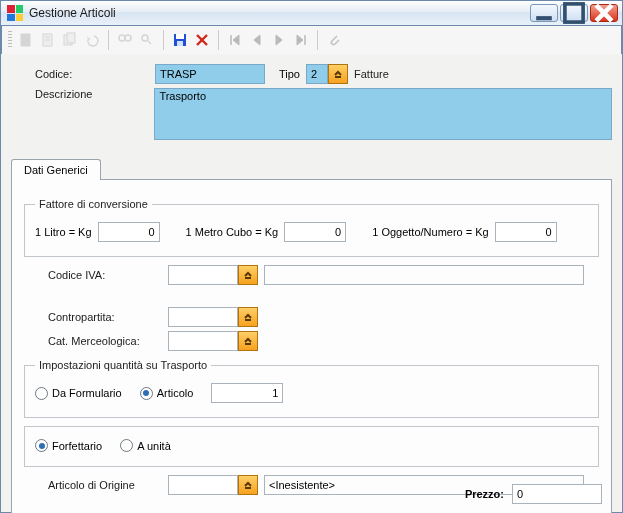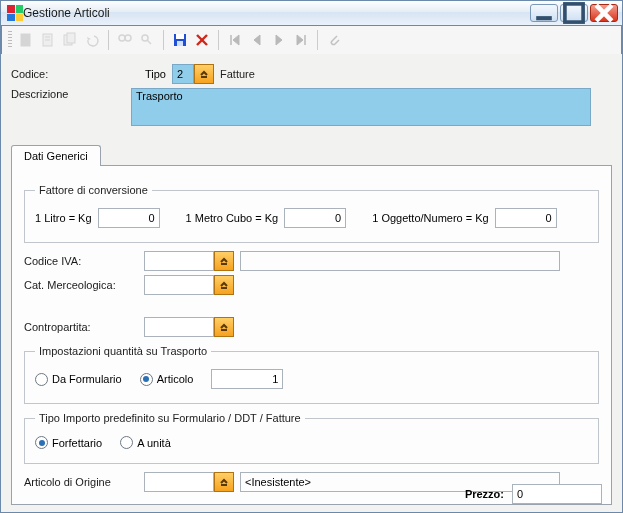--- a/index.html
+++ b/index.html
@@ -11,20 +11,21 @@
     width: 623px; height: 513px;
     overflow: hidden;
   }
   
   .titlebar {
     height: 26px;
     background: linear-gradient(#fdfefe,#e6edf5 45%,#d7e4f2 46%,#e9f1fa);
     border: 1px solid #6b8aab;
     display: flex; align-items: center;
     padding: 0 4px 0 6px;
+    gap: 6px;
   }
   .appicon {
     width: 16px; height: 16px;
     display: grid; grid-template-columns: 1fr 1fr; grid-template-rows: 1fr 1fr;
     gap: 1px;
   }
   .appicon span:nth-child(1){background:#d23;}
   .appicon span:nth-child(2){background:#2c6;}
   .appicon span:nth-child(3){background:#27d;}
   .appicon span:nth-child(4){background:#fc3;}
@@ -61,39 +62,39 @@
   
   .client {
     border:1px solid #6b8aab; border-top:none;
     height: calc(513px - 26px);
     background:#f2f2f0;
     padding:0;
     position:relative;
   }
   .form-top{padding:6px 10px 6px 10px;}
   .row{display:flex;align-items:center;margin:4px 0;}
-  .lbl{width:120px;color:#1a1a1a;}
+  .lbl{width:120px;color:#1a1a1a;margin-left:24px;}
   input.field, div.textarea{
     background:#8fcdea;
     border:1px solid #7aa9c7;
     height:20px;
     padding:1px 4px;
     font-family:inherit;font-size:11px;
   }
   input.plainfield{
     background:#fff;border:1px solid #aab2bb;height:20px;padding:1px 4px;font-family:inherit;font-size:11px;
   }
   .lookup-btn{
     width:20px;height:20px;
     background:linear-gradient(#ffcf66,#f6a21f);
     border:1px solid #b07310;
     display:flex;align-items:center;justify-content:center;
   }
   .lookup-btn svg{width:10px;height:10px;stroke:#5a3908;fill:none;stroke-width:2;}
-  div.textarea{height:38px;width:460px;vertical-align:top;}
+  div.textarea{height:52px;width:460px;vertical-align:top;}
   .readout{padding:2px 6px;color:#222;}
   
   .tabstrip{margin:8px 0 0 10px;display:flex;}
   .tab{
     background:#fdfdfd;border:1px solid #9aa3ad;border-bottom:none;
     padding:4px 12px;border-radius:3px 3px 0 0;
     position:relative;top:1px;
   }
   .tabpanel{
     margin:0 10px 10px 10px;
@@ -228,20 +229,21 @@
     <div class="ticon">
         <svg viewBox="0 0 16 16">
           <path d="M11 4 L6 9 A2 2 0 0 0 9 12 L13 8" fill="none" stroke="#999" stroke-width="1.5"></path>
         </svg>
       </div>
   </div>
 
   <div class="form-top">
     <div class="row">
       <div class="lbl">Codice:</div>
+      <input class="field" style="width: 110px;" value="TRASP">
       <span class="gap"></span>
       <div style="margin-right:6px;">Tipo</div>
       <input class="field" style="width: 22px;" value="2">
       <div class="lookup-btn">
           <svg viewBox="0 0 10 10">
             <path d="M2 6 L5 3 L8 6"></path>
             <line x1="2" y1="8" x2="8" y2="8"></line>
           </svg>
         </div>
       <div class="readout">Fatture</div>
@@ -278,33 +280,33 @@
       <div class="lookup-btn">
           <svg viewBox="0 0 10 10">
             <path d="M2 6 L5 3 L8 6"></path>
             <line x1="2" y1="8" x2="8" y2="8"></line>
           </svg>
         </div>
       <span style="width:6px"></span>
       <input class="plainfield" style="width: 320px; background: rgb(253, 253, 253);" readonly="" value="">
     </div>
 
+    <div class="row" style="margin-top:22px;">
+      <div class="lbl">Contropartita:</div>
+      <input class="plainfield" style="width: 70px;" value="">
+      <div class="lookup-btn">
+          <svg viewBox="0 0 10 10">
+            <path d="M2 6 L5 3 L8 6"></path>
+            <line x1="2" y1="8" x2="8" y2="8"></line>
+          </svg>
+        </div>
+    </div>
+
     <div class="row">
       <div class="lbl">Cat. Merceologica:</div>
-      <input class="plainfield" style="width: 70px;" value="">
-      <div class="lookup-btn">
-          <svg viewBox="0 0 10 10">
-            <path d="M2 6 L5 3 L8 6"></path>
-            <line x1="2" y1="8" x2="8" y2="8"></line>
-          </svg>
-        </div>
-    </div>
-
-    <div class="row" style="margin-top:22px;">
-      <div class="lbl">Contropartita:</div>
       <input class="plainfield" style="width: 70px;" value="">
       <div class="lookup-btn">
           <svg viewBox="0 0 10 10">
             <path d="M2 6 L5 3 L8 6"></path>
             <line x1="2" y1="8" x2="8" y2="8"></line>
           </svg>
         </div>
     </div>
 
     <fieldset>
@@ -316,21 +318,20 @@
           </label>
         <label class="radio checked">
             <span class="dot"></span>
             <span>Articolo</span>
           </label>
         <input class="numfield" style="width: 72px;" value="1">
       </div>
     </fieldset>
 
     <fieldset>
-      <legend>Tipo Importo predefinito su Formulario / DDT / Fatture</legend>
       <div class="row">
         <label class="radio checked">
             <span class="dot"></span>
             <span>Forfettario</span>
           </label>
         <label class="radio">
             <span class="dot"></span>
             <span>A unità</span>
           </label>
       </div>

